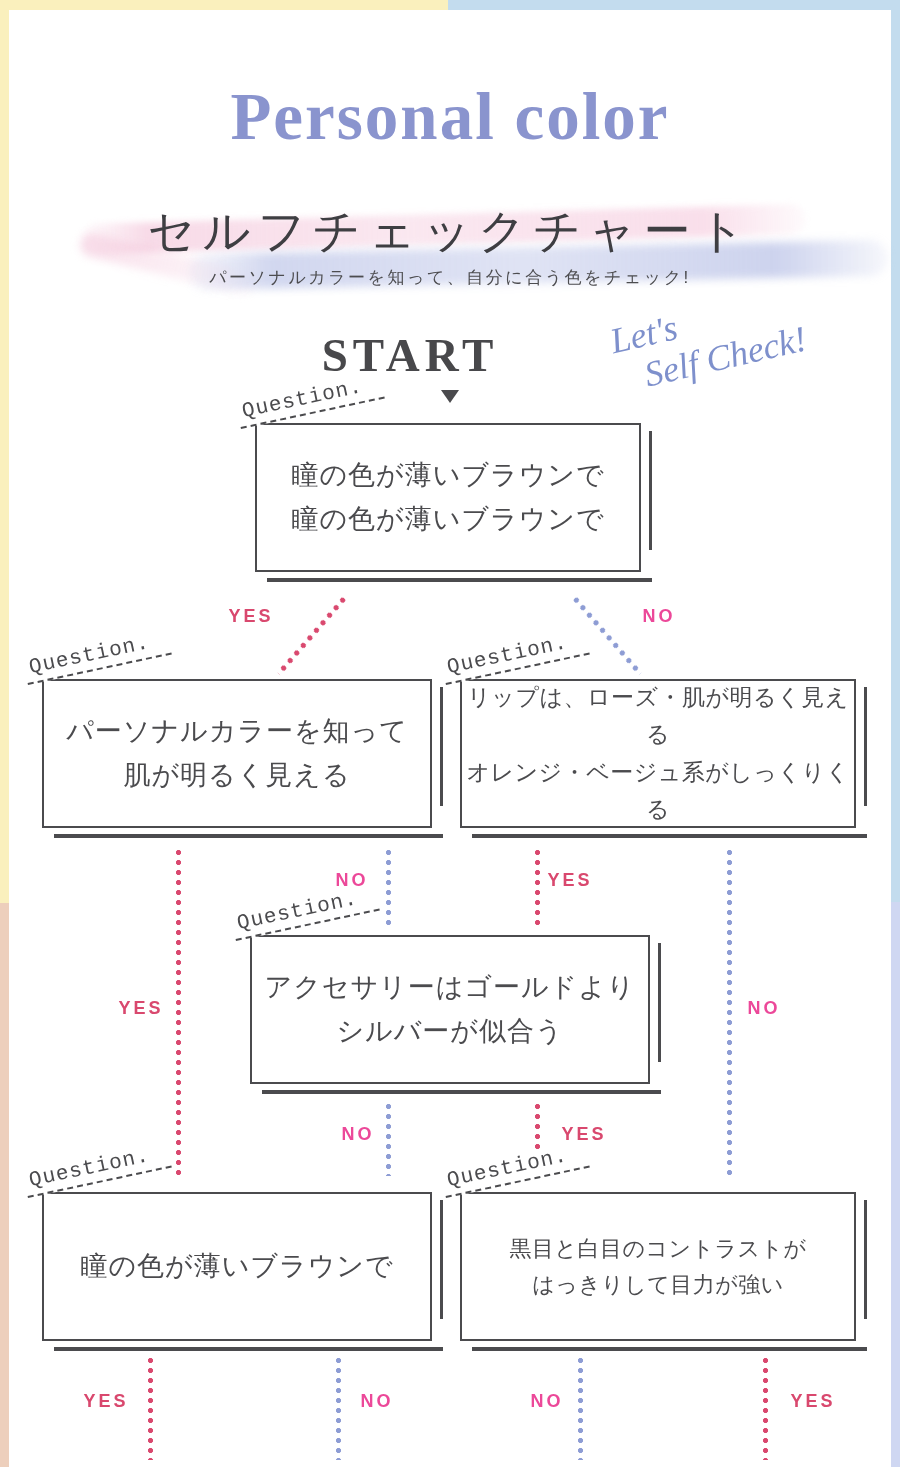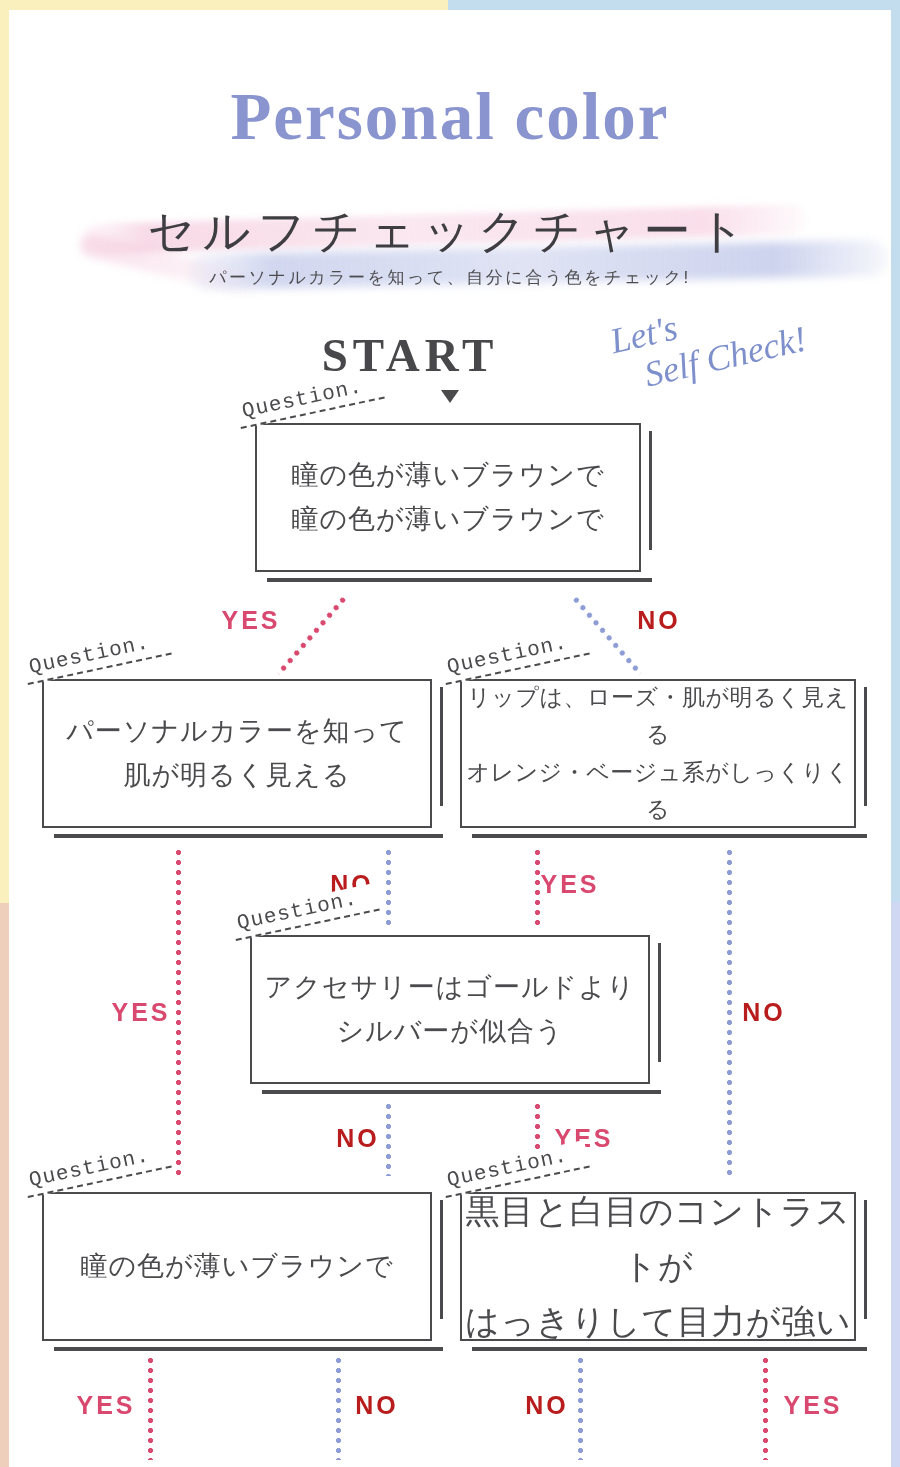--- a/index.html
+++ b/index.html
@@ -78,21 +78,21 @@
   }
   .qlabel{
     position:absolute;top:-24px;left:-16px;background:#ffffff;
     transform:rotate(-12deg);transform-origin:left bottom;
     font-family:"Liberation Mono",monospace;font-size:21px;letter-spacing:1px;
     color:#4b4b4e;padding:0 20px 3px 5px;border-bottom:2px dashed #4b4b4e;
     white-space:nowrap;
   }
   .qtext{font-size:27px;line-height:1.62;letter-spacing:1px;color:#4b4b4e;}
   .qtext.small{font-size:23px;letter-spacing:0.5px;}
-  .qtext.mid{font-size:34px;letter-spacing:0.5px;}
+  .qtext.mid{font-size:22px;letter-spacing:0.5px;}
 
   #q1{left:255px;top:423px;width:382px;height:145px;}
   #q2{left:42px;top:679px;width:386px;height:145px;}
   #q3{left:460px;top:679px;width:392px;height:145px;}
   #q4{left:250px;top:935px;width:396px;height:145px;}
   #q5{left:42px;top:1192px;width:386px;height:145px;}
   #q6{left:460px;top:1192px;width:392px;height:145px;}
 
   
   .vdots{
@@ -112,24 +112,24 @@
   .v-inner-blue-low{left:386px;top:1104px;height:72px;}
   .v-inner-pink-low{left:535px;top:1104px;height:72px;}
   .v-bot-pink-l{left:148px;top:1358px;height:102px;}
   .v-bot-blue-l{left:336px;top:1358px;height:102px;}
   .v-bot-blue-r{left:578px;top:1358px;height:102px;}
   .v-bot-pink-r{left:763px;top:1358px;height:102px;}
 
   
   .ans{
     position:absolute;transform:translateX(-50%);
-    font-size:25px;font-weight:bold;letter-spacing:3px;white-space:nowrap;
+    font-size:18px;font-weight:bold;letter-spacing:3px;white-space:nowrap;
   }
   .yes{color:#d9486e;}
-  .no{color:#b91c1c;}
+  .no{color:#ec4899;}
   .ans-a-yes{left:251px;top:606px;}
   .ans-a-no{left:659px;top:606px;}
   .ans-b-no{left:352px;top:870px;}
   .ans-b-yes{left:570px;top:870px;}
   .ans-side-yes{left:141px;top:998px;}
   .ans-side-no{left:764px;top:998px;}
   .ans-c-no{left:358px;top:1124px;}
   .ans-c-yes{left:584px;top:1124px;}
   .ans-d-yes-l{left:106px;top:1391px;}
   .ans-d-no-l{left:377px;top:1391px;}

